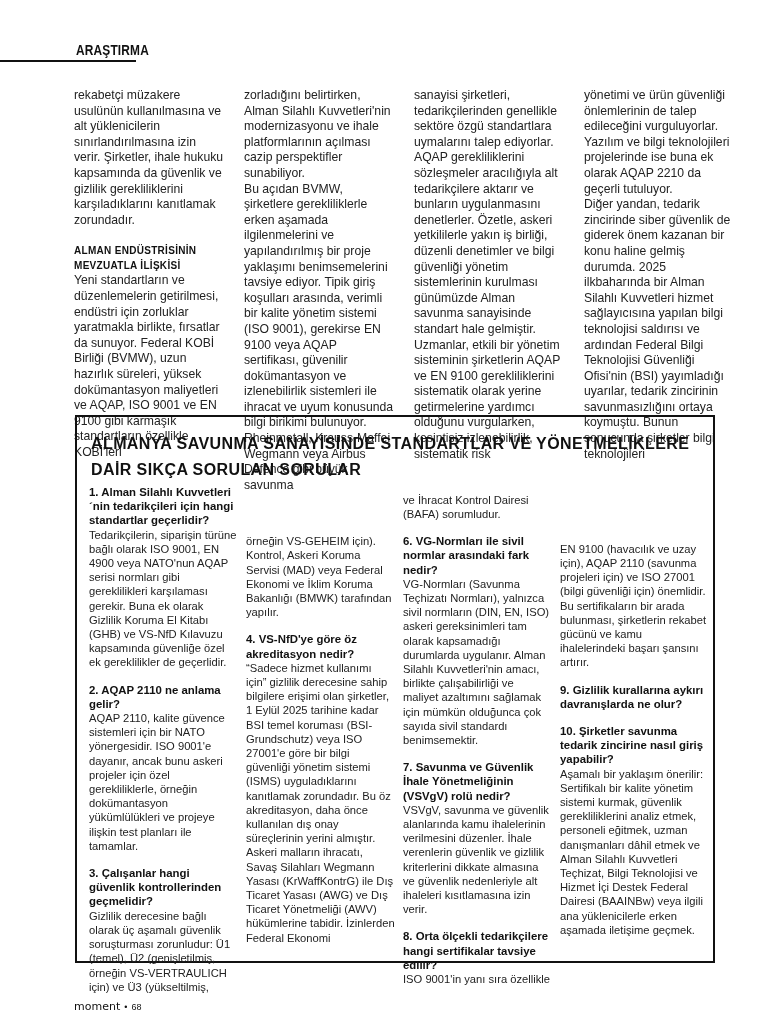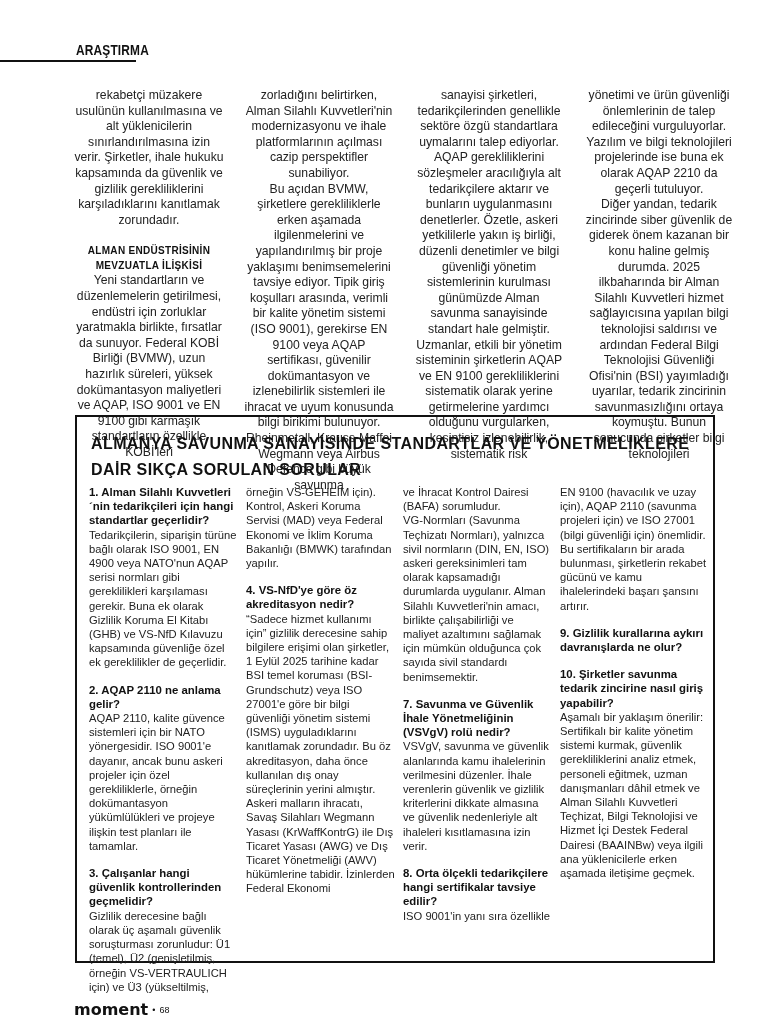--- a/index.html
+++ b/index.html
@@ -1,34 +1,34 @@
 <!DOCTYPE html>
 <html><head>
 <meta charset="utf-8">
 <style>
   html, body { margin:0; padding:0; background:#ffffff; }
   body { width:777px; height:1024px; position:relative; overflow:hidden; font-family:"Liberation Sans", sans-serif; color:#1a1a1a; }
   .section-label { position:absolute; left:76px; top:42px; font-family:"Liberation Sans", sans-serif; font-weight:bold; font-size:14px; letter-spacing:0.2px; color:#111; transform:scaleX(0.85); transform-origin:left top; }
   .section-rule { position:absolute; left:0; top:60px; width:136px; height:1.5px; background:#111; }
 
   .top-cols { position:absolute; left:74px; top:88px; width:660px; display:flex; gap:20px; }
-  .top-col { width:152px; font-size:12.2px; line-height:15.6px; color:#222;text-align:center; }
+  .top-col { width:152px; font-size:12.2px; line-height:15.6px; color:#222; }
   .top-col p { margin:0; }
   .sub-heading { font-weight:bold; font-size:10px; line-height:15px; color:#111; margin-top:15px !important; letter-spacing:0.3px; }
 
   .faq-box { position:absolute; left:75px; top:415px; width:640px; height:548px; border:2px solid #111; box-sizing:border-box; }
   .faq-title { position:absolute; left:14px; top:14px; width:600px; font-weight:bold; font-size:16px; line-height:26px; color:#111; letter-spacing:0.4px; }
-  .faq-cols { position:absolute; left:12px; top:68px; width:620px; display:flex; gap:8px; }
+  .faq-cols { position:absolute; left:12px; top:68px; width:620px; display:flex; gap:8px;align-items:center; }
   .faq-col { width:150px; font-size:11.2px; line-height:14.2px; color:#222; }
   .faq-col p { margin:0; }
   .faq-q { font-weight:bold; color:#111; font-size:11.4px; }
   .faq-gap { margin-top:13px !important; }
 
   .footer { position:absolute; left:74px; top:1000px; display:flex; align-items:center; gap:4px; }
-  .footer-logo { font-weight:bold; font-size:16px; color:#111; font-family:"DejaVu Sans", sans-serif; }
+  .footer-logo { font-weight:normal; font-size:11px; color:#111; font-family:"DejaVu Sans", sans-serif; }
   .footer-bullet { font-size:9px; color:#111; }
   .footer-page { font-weight:normal; font-size:9px; color:#111; }
 </style>
 </head>
 <body>
 
 <div class="section-label">ARAŞTIRMA</div>
 <div class="section-rule"></div>
 
 <div class="top-cols">
@@ -62,20 +62,21 @@
         <p class="faq-a">Gizlilik derecesine bağlı olarak üç aşamalı güvenlik soruşturması zorunludur: Ü1 (temel), Ü2 (genişletilmiş, örneğin VS-VERTRAULICH için) ve Ü3 (yükseltilmiş,</p>
       </div>
     <div class="faq-col">
         <p class="faq-a">örneğin VS-GEHEIM için). Kontrol, Askeri Koruma Servisi (MAD) veya Federal Ekonomi ve İklim Koruma Bakanlığı (BMWK) tarafından yapılır.</p>
         <p class="faq-q faq-gap">4. VS-NfD'ye göre öz akreditasyon nedir?</p>
         <p class="faq-a">“Sadece hizmet kullanımı için” gizlilik derecesine sahip bilgilere erişimi olan şirketler, 1 Eylül 2025 tarihine kadar BSI temel koruması (BSI-Grundschutz) veya ISO 27001'e göre bir bilgi güvenliği yönetim sistemi (ISMS) uyguladıklarını kanıtlamak zorundadır. Bu öz akreditasyon, daha önce kullanılan dış onay süreçlerinin yerini almıştır.</p>
         <p class="faq-a">Askeri malların ihracatı, Savaş Silahları Wegmann Yasası (KrWaffKontrG) ile Dış Ticaret Yasası (AWG) ve Dış Ticaret Yönetmeliği (AWV) hükümlerine tabidir. İzinlerden Federal Ekonomi</p>
       </div>
     <div class="faq-col">
         <p class="faq-a">ve İhracat Kontrol Dairesi (BAFA) sorumludur.</p>
+        <p class="faq-q faq-gap">6. VG-Normları ile sivil normlar arasındaki fark nedir?</p>
         <p class="faq-a">VG-Normları (Savunma Teçhizatı Normları), yalnızca sivil normların (DIN, EN, ISO) askeri gereksinimleri tam olarak kapsamadığı durumlarda uygulanır. Alman Silahlı Kuvvetleri'nin amacı, birlikte çalışabilirliği ve maliyet azaltımını sağlamak için mümkün olduğunca çok sayıda sivil standardı benimsemektir.</p>
         <p class="faq-q faq-gap">7. Savunma ve Güvenlik İhale Yönetmeliğinin (VSVgV) rolü nedir?</p>
         <p class="faq-a">VSVgV, savunma ve güvenlik alanlarında kamu ihalelerinin verilmesini düzenler. İhale verenlerin güvenlik ve gizlilik kriterlerini dikkate almasına ve güvenlik nedenleriyle alt ihaleleri kısıtlamasına izin verir.</p>
         <p class="faq-q faq-gap">8. Orta ölçekli tedarikçilere hangi sertifikalar tavsiye edilir?</p>
         <p class="faq-a">ISO 9001'in yanı sıra özellikle</p>
       </div>
     <div class="faq-col">
         <p class="faq-a">EN 9100 (havacılık ve uzay için), AQAP 2110 (savunma projeleri için) ve ISO 27001 (bilgi güvenliği için) önemlidir. Bu sertifikaların bir arada bulunması, şirketlerin rekabet gücünü ve kamu ihalelerindeki başarı şansını artırır.</p>
         <p class="faq-q faq-gap">9. Gizlilik kurallarına aykırı davranışlarda ne olur?</p>
         <p class="faq-q faq-gap">10. Şirketler savunma tedarik zincirine nasıl giriş yapabilir?</p>

